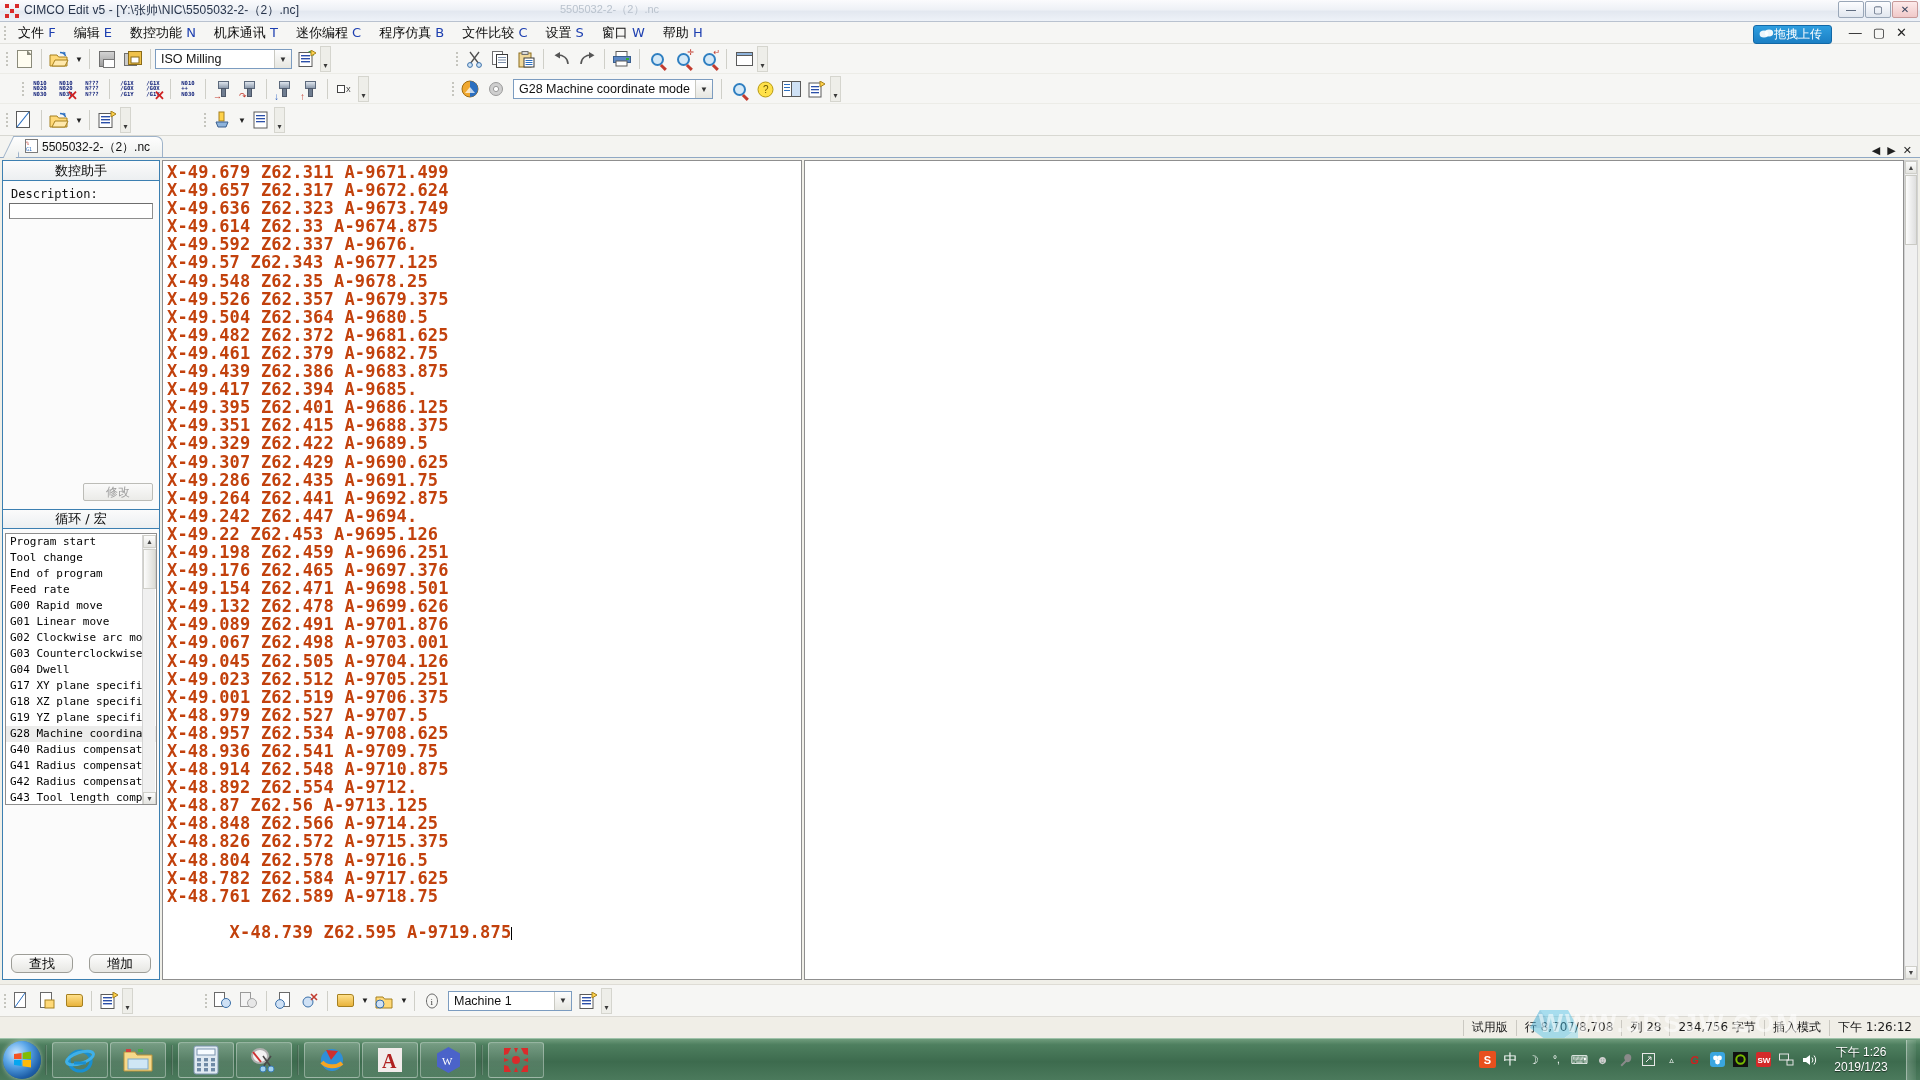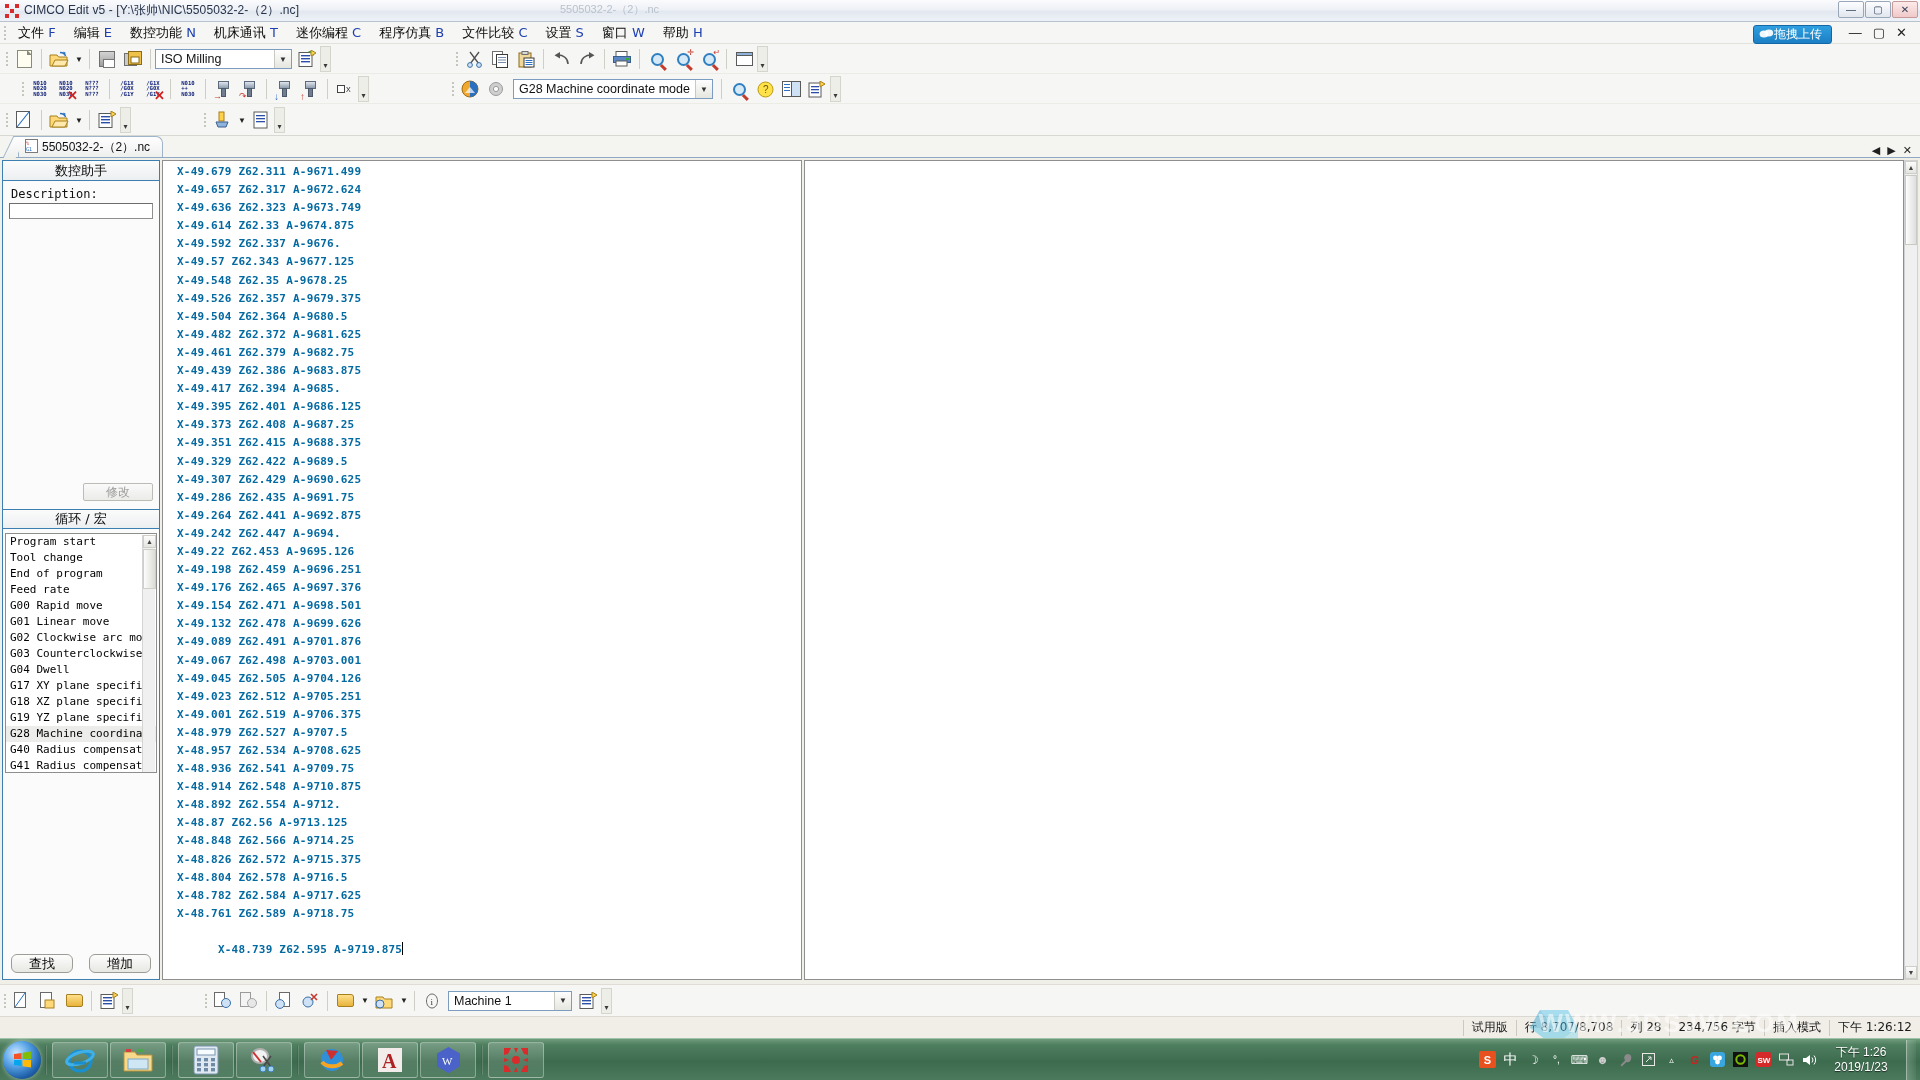--- a/index.html
+++ b/index.html
@@ -128,21 +128,21 @@
     font-size:12px;color:#9c9c9c;font-family:"DejaVu Sans",sans-serif;
   }
   #cyclehead {
     position:absolute; left:0; top:348px; width:156px; height:20px;
     background:linear-gradient(to bottom,#fbfbfb,#eceff1);
     border-top:1px solid #3c7fb1; border-bottom:1px solid #3c7fb1;
     display:flex;align-items:center;justify-content:center;
     font-size:13px;color:#0a0a0a;font-family:"DejaVu Sans",sans-serif;
   }
   #cyclelist {
-    position:absolute; left:2px; top:372px; width:152px; height:240px;
+    position:absolute; left:2px; top:372px; width:152px; height:272px;
     background:#fff; border:1px solid #8e8e8e; overflow:hidden;
   }
   .cl-item {
     height:16px; line-height:16px; padding-left:4px;
     font-family:"DejaVu Sans Mono", monospace; font-size:11px; color:#000;
     white-space:nowrap; overflow:hidden;
   }
   .cl-item.sel { background:#ececeb; }
   #cyclescroll {
     position:absolute; right:1px; top:1px; width:13px; height:270px; background:#f0f0f0;
@@ -162,22 +162,22 @@
   }
 
   
   #editor {
     position:absolute; left:162px; top:160px; width:640px; height:820px;
     background:#fff; border:1px solid #8f8f8f; overflow:hidden;
   }
   #editor .codearea { padding:2px 0 0 4px; }
   .codeline {
     font-family:"DejaVu Sans Mono", monospace;
-    font-size:11px; line-height:18.1px; color:#0369a1;
-    white-space:pre; letter-spacing:0.2px; font-weight:bold;margin-left:10px;
+    font-size:17px; line-height:18.1px; color:#c2410c;
+    white-space:pre; letter-spacing:0.2px; font-weight:bold;
   }
   .caret { display:inline-block; width:1px; height:13px; background:#000;
            vertical-align:-2px; }
   #editor2 {
     position:absolute; left:804px; top:160px; width:1100px; height:820px;
     background:#fff; border:1px solid #8f8f8f;
   }
   #vscroll {
     position:absolute; right:2px; top:160px; width:14px; height:820px;
     background:#f0f0f0; border:1px solid #d2d2d2;
@@ -753,21 +753,20 @@
     <div class="codeline">X-49.592 Z62.337 A-9676.</div>
     <div class="codeline">X-49.57 Z62.343 A-9677.125</div>
     <div class="codeline">X-49.548 Z62.35 A-9678.25</div>
     <div class="codeline">X-49.526 Z62.357 A-9679.375</div>
     <div class="codeline">X-49.504 Z62.364 A-9680.5</div>
     <div class="codeline">X-49.482 Z62.372 A-9681.625</div>
     <div class="codeline">X-49.461 Z62.379 A-9682.75</div>
     <div class="codeline">X-49.439 Z62.386 A-9683.875</div>
     <div class="codeline">X-49.417 Z62.394 A-9685.</div>
     <div class="codeline">X-49.395 Z62.401 A-9686.125</div>
-    <div class="codeline">X-49.373 Z62.408 A-9687.25</div>
     <div class="codeline">X-49.351 Z62.415 A-9688.375</div>
     <div class="codeline">X-49.329 Z62.422 A-9689.5</div>
     <div class="codeline">X-49.307 Z62.429 A-9690.625</div>
     <div class="codeline">X-49.286 Z62.435 A-9691.75</div>
     <div class="codeline">X-49.264 Z62.441 A-9692.875</div>
     <div class="codeline">X-49.242 Z62.447 A-9694.</div>
     <div class="codeline">X-49.22 Z62.453 A-9695.126</div>
     <div class="codeline">X-49.198 Z62.459 A-9696.251</div>
     <div class="codeline">X-49.176 Z62.465 A-9697.376</div>
     <div class="codeline">X-49.154 Z62.471 A-9698.501</div>

